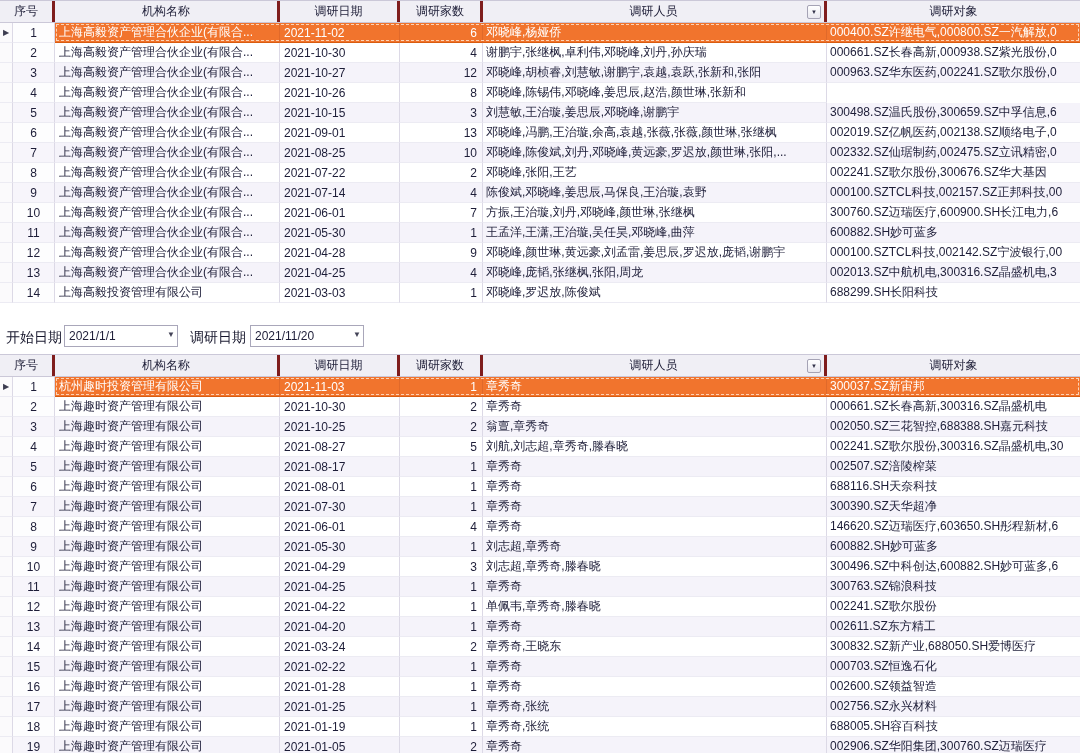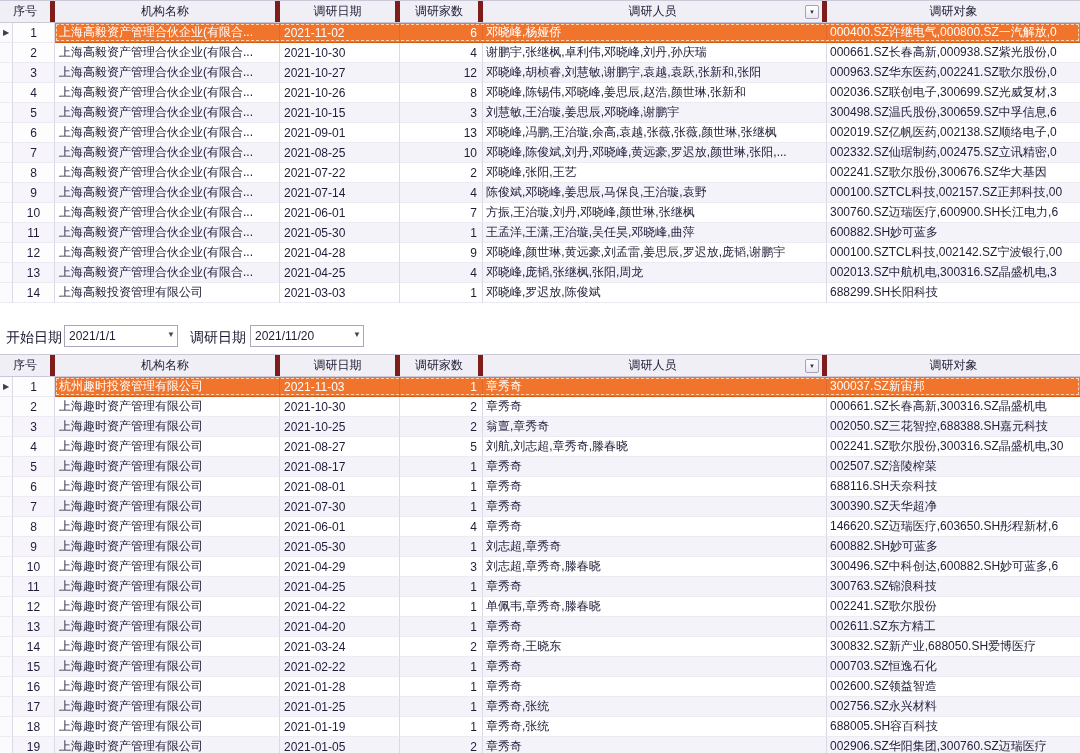--- a/index.html
+++ b/index.html
@@ -11,21 +11,21 @@
     -webkit-font-smoothing:antialiased;
   }
   .grid{position:absolute;left:0;width:1080px;}
   .hrow{
     display:flex;height:23px;box-sizing:border-box;
     background:#f0eff5;
     border-top:1px solid #cbc8d8;border-bottom:1px solid #cbc8d8;
   }
   .hcell{
     display:flex;align-items:center;justify-content:center;
-    box-sizing:border-box;border-right:5px solid #7f1d1d;
+    box-sizing:border-box;border-right:3px solid #7f1d1d;
     overflow:hidden;white-space:nowrap;position:relative;
     color:#23233c;
   }
   .trow{display:flex;height:20px;box-sizing:border-box;position:relative;}
   .tcell{
     box-sizing:border-box;border-right:1px solid #dcd9e6;border-bottom:1px solid #ecebf3;
     overflow:hidden;white-space:nowrap;display:flex;align-items:center;
   }
   .row-alt .hl{background:#f5f3fa;}
   .row-plain .hl{background:#ffffff;}
@@ -112,21 +112,20 @@
         <div class="tcell c-people hl">邓晓峰,胡桢睿,刘慧敏,谢鹏宇,袁越,袁跃,张新和,张阳</div>
         <div class="tcell c-target hl">000963.SZ华东医药,002241.SZ歌尔股份,0</div>
       </div>
       <div class="trow row-plain">
         <div class="tcell c-marker"></div>
         <div class="tcell c-seq">4</div>
         <div class="tcell c-org hl">上海高毅资产管理合伙企业(有限合...</div>
         <div class="tcell c-date hl">2021-10-26</div>
         <div class="tcell c-count hl">8</div>
         <div class="tcell c-people hl">邓晓峰,陈锡伟,邓晓峰,姜思辰,赵浩,颜世琳,张新和</div>
-        <div class="tcell c-target hl">002036.SZ联创电子,300699.SZ光威复材,3</div>
       </div>
       <div class="trow row-alt">
         <div class="tcell c-marker"></div>
         <div class="tcell c-seq">5</div>
         <div class="tcell c-org hl">上海高毅资产管理合伙企业(有限合...</div>
         <div class="tcell c-date hl">2021-10-15</div>
         <div class="tcell c-count hl">3</div>
         <div class="tcell c-people hl">刘慧敏,王治璇,姜思辰,邓晓峰,谢鹏宇</div>
         <div class="tcell c-target hl">300498.SZ温氏股份,300659.SZ中孚信息,6</div>
       </div>

